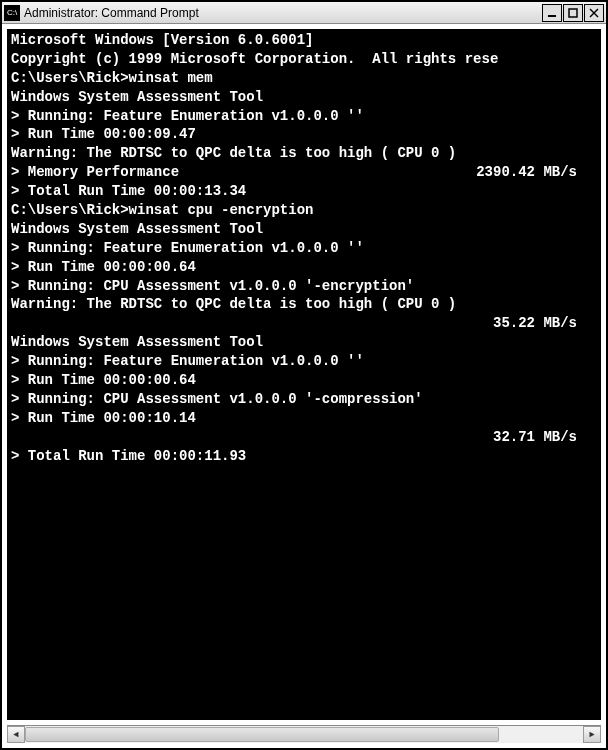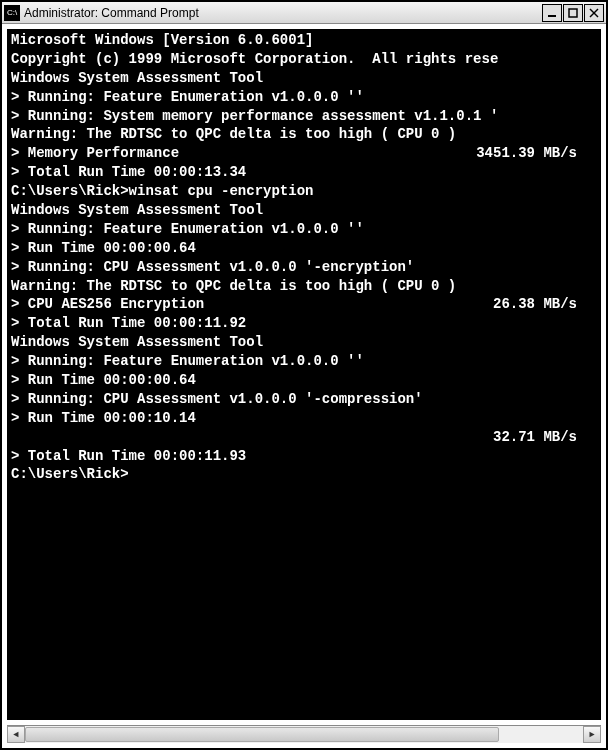--- a/index.html
+++ b/index.html
@@ -143,45 +143,44 @@
             <line x1="9" y1="1" x2="1" y2="9" stroke="#000" stroke-width="1.5"></line>
           </svg>
       </div>
     </div>
   </div>
 
   <div class="terminal" id="terminal">
       <pre>Microsoft Windows [Version 6.0.6001]</pre>
       <pre>Copyright (c) 1999 Microsoft Corporation.  All rights rese</pre>
       <pre></pre>
+      <pre>C:\Users\Rick&gt;winsat mem</pre>
       <pre>Windows System Assessment Tool</pre>
       <pre>&gt; Running: Feature Enumeration v1.0.0.0 ''</pre>
-      <pre>&gt; Running: System memory performance assessment v1.1.0.1 '</pre>
+      <pre>&gt; Run Time 00:00:09.47</pre>
       <pre>Warning: The RDTSC to QPC delta is too high ( CPU 0 )</pre>
-      <div class="term-row"><span class="left">&gt; Memory Performance</span><span class="right">3451.39 MB/s</span></div>
+      <div class="term-row"><span class="left">&gt; Memory Performance</span><span class="right">2390.42 MB/s</span></div>
       <pre>&gt; Total Run Time 00:00:13.34</pre>
       <pre></pre>
       <pre>C:\Users\Rick&gt;winsat cpu -encryption</pre>
       <pre>Windows System Assessment Tool</pre>
       <pre>&gt; Running: Feature Enumeration v1.0.0.0 ''</pre>
       <pre>&gt; Run Time 00:00:00.64</pre>
       <pre>&gt; Running: CPU Assessment v1.0.0.0 '-encryption'</pre>
       <pre>Warning: The RDTSC to QPC delta is too high ( CPU 0 )</pre>
-      <div class="term-row"><span class="left">&gt; CPU AES256 Encryption</span><span class="right">26.38 MB/s</span></div>
-      <pre>&gt; Total Run Time 00:00:11.92</pre>
+      <div class="term-row"><span class="right">35.22 MB/s</span></div>
       <pre></pre>
       <pre>Windows System Assessment Tool</pre>
       <pre>&gt; Running: Feature Enumeration v1.0.0.0 ''</pre>
       <pre>&gt; Run Time 00:00:00.64</pre>
       <pre>&gt; Running: CPU Assessment v1.0.0.0 '-compression'</pre>
       <pre>&gt; Run Time 00:00:10.14</pre>
       <div class="term-row"><span class="right">32.71 MB/s</span></div>
       <pre>&gt; Total Run Time 00:00:11.93</pre>
       <pre></pre>
-      <pre>C:\Users\Rick&gt;</pre>
     </div>
 
   <div class="scrollbar-h">
     <div class="sb-btn">◄</div>
     <div class="sb-track">
       <div class="sb-thumb"></div>
     </div>
     <div class="sb-btn">►</div>
   </div>
 

